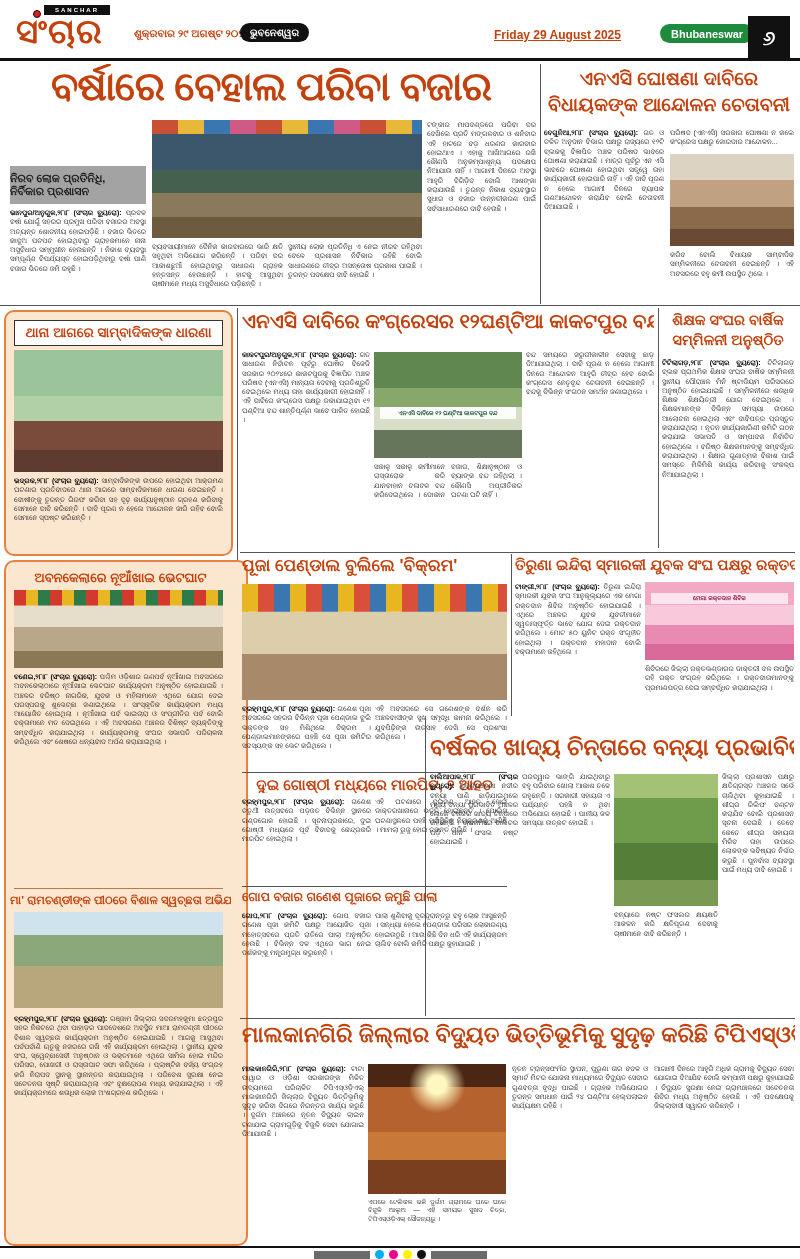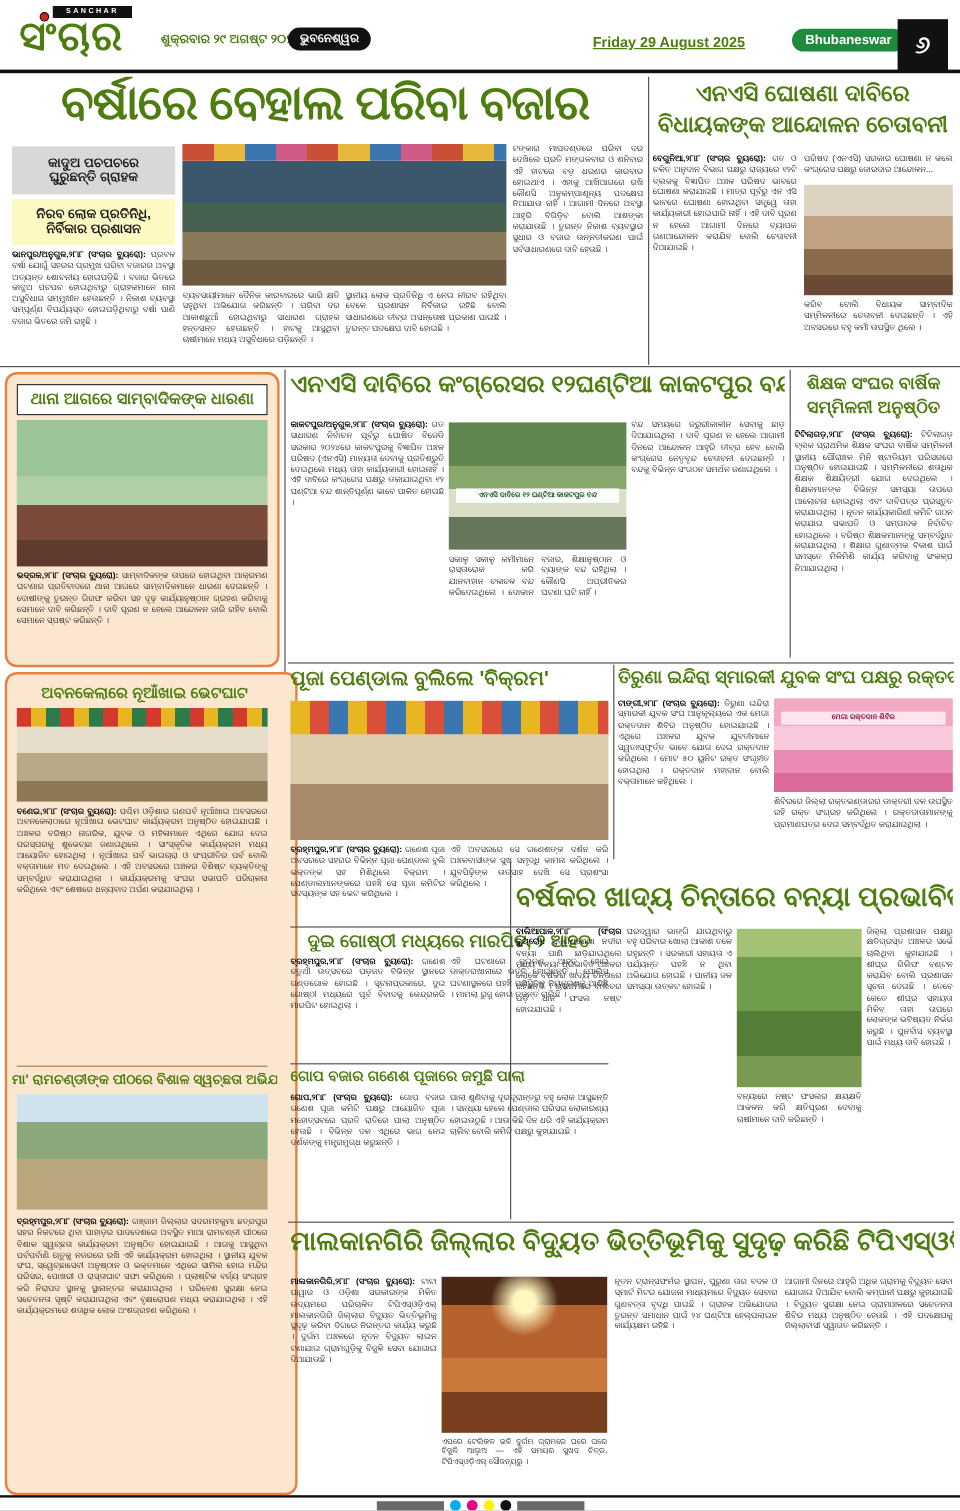--- a/index.html
+++ b/index.html
@@ -3,21 +3,21 @@
 <meta charset="utf-8">
 <style>
   *{margin:0;padding:0;box-sizing:border-box;}
   html,body{background:#9a9a9a;}
   #page{position:relative;width:800px;height:1259px;margin:0 auto;background:#ffffff;
         font-family:"Liberation Sans","DejaVu Sans",sans-serif;color:#1a1a1a;overflow:hidden;}
   .abs{position:absolute;}
   .body-col{position:absolute;font-size:7px;line-height:1.33;text-align:justify;
             overflow:hidden;color:#222;word-break:break-word;}
   .byline{font-weight:bold;color:#000;}
-  .hl{font-weight:bold;color:#4d7c0f;font-family:"Liberation Sans","DejaVu Sans",sans-serif;}
+  .hl{font-weight:bold;color:#c2410c;font-family:"Liberation Sans","DejaVu Sans",sans-serif;}
   .vdiv{position:absolute;width:1px;background:#555;}
   .hdiv{position:absolute;height:1px;background:#555;}
   .photo{position:absolute;overflow:hidden;}
   .pill{display:inline-flex;align-items:center;justify-content:flex-start;border-radius:10px;
         color:#fff;font-weight:bold;}
   .orange-box{position:absolute;background:#fbe7d0;border:2px solid #e8813d;border-radius:10px;overflow:hidden;}
   .inner-head{position:absolute;background:#fff;border:1px solid #333;display:flex;
               align-items:center;justify-content:center;text-align:center;}
   .kickbar{height:5px;background:#f0a568;flex:0 0 60px;}
   .caption{position:absolute;font-size:6.5px;line-height:1.3;text-align:justify;overflow:hidden;color:#222;}
@@ -68,25 +68,21 @@
         <span>Bhubaneswar</span>
       </div>
     <div class="abs" style="left:748px;top:16px;width:42px;height:44px;background:#111;color:#fff;display:flex;align-items:center;justify-content:center;font-size:20px;font-weight:bold;z-index:3;">
         <span>୬</span>
       </div>
   </div>
   <div class="abs" style="left:0;top:58px;width:800px;height:3px;background:#111;"></div>
 
   <div class="abs hl" style="left:6px;top:64px;width:530px;height:52px;font-size:40px;letter-spacing:-1px;text-align:center;white-space:nowrap;overflow:hidden;">ବର୍ଷାରେ ବେହାଲ ପରିବା ବଜାର</div>
 
-  <div class="abs" style="left:10px;top:122px;width:136px;height:40px;background:#d8d8d8;display:flex;flex-direction:column;align-items:center;justify-content:center;font-weight:bold;font-size:11px;text-align:center;">
-    <span>କାଦୁଅ ପଚପଚରେ</span>
-    <span>ଘୁରୁଛନ୍ତି ଗ୍ରାହକ</span>
-  </div>
-  <div class="abs" style="left:10px;top:166px;width:136px;height:38px;background:#fef9c3;display:flex;flex-direction:column;align-items:center;justify-content:center;font-weight:bold;font-size:11px;text-align:center;">
+  <div class="abs" style="left:10px;top:166px;width:136px;height:38px;background:#a3a3a3;display:flex;flex-direction:column;align-items:flex-start;justify-content:center;font-weight:bold;font-size:11px;text-align:center;">
     <span>ନିରବ ଲୋକ ପ୍ରତିନିଧି,</span>
     <span>ନିର୍ବିକାର ପ୍ରଶାସନ</span>
   </div>
   <div class="body-col" style="left:10px;top:208px;width:136px;height:95px;">
     <span class="byline">ଭାନପୁର/ଅନୁଗୁଳ,୨୮ା୮ (ସଂଚାର ବ୍ୟୁରୋ):</span>
     <span>ପ୍ରବଳ ବର୍ଷା ଯୋଗୁଁ ସହରର ପ୍ରମୁଖ ପରିବା ବଜାରର ଅବସ୍ଥା ଅତ୍ୟନ୍ତ ଶୋଚନୀୟ ହୋଇପଡ଼ିଛି । ବଜାର ଭିତରେ କାଦୁଅ ପଚପଚ ହୋଇଥିବାରୁ ଗ୍ରାହକମାନେ ନାନା ଅସୁବିଧାର ସମ୍ମୁଖୀନ ହେଉଛନ୍ତି । ନିକାଶ ବ୍ୟବସ୍ଥା ସମ୍ପୂର୍ଣ୍ଣ ବିପର୍ଯ୍ୟସ୍ତ ହୋଇପଡ଼ିଥିବାରୁ ବର୍ଷା ପାଣି ବଜାର ଭିତରେ ଜମି ରହୁଛି ।</span>
   </div>
   <div class="photo ph-market" style="left:152px;top:120px;width:270px;height:118px;"></div>
   <div class="body-col" style="left:152px;top:242px;width:131px;height:60px;">ବ୍ୟବସାୟୀମାନେ ଦୈନିକ କାରବାରରେ ଭାରି କ୍ଷତି ସହୁଥିବା ଅଭିଯୋଗ କରିଛନ୍ତି । ପରିବା ଦର ଆକାଶଛୁଆଁ ହୋଇଥିବାରୁ ସାଧାରଣ ଗ୍ରାହକ ହନ୍ତସନ୍ତ ହେଉଛନ୍ତି । ହାଟକୁ ଆସୁଥିବା ଚାଷୀମାନେ ମଧ୍ୟ ଅସୁବିଧାରେ ପଡ଼ିଛନ୍ତି ।</div>
   <div class="body-col" style="left:288px;top:242px;width:134px;height:60px;">ସ୍ଥାନୀୟ ଲୋକ ପ୍ରତିନିଧି ଏ ନେଇ ନୀରବ ରହିଥିବା ବେଳେ ପ୍ରଶାସନ ନିର୍ବିକାର ରହିଛି ବୋଲି ସାଧାରଣରେ ତୀବ୍ର ଅସନ୍ତୋଷ ପ୍ରକାଶ ପାଇଛି । ତୁରନ୍ତ ପଦକ୍ଷେପ ଦାବି ହୋଇଛି ।</div>

